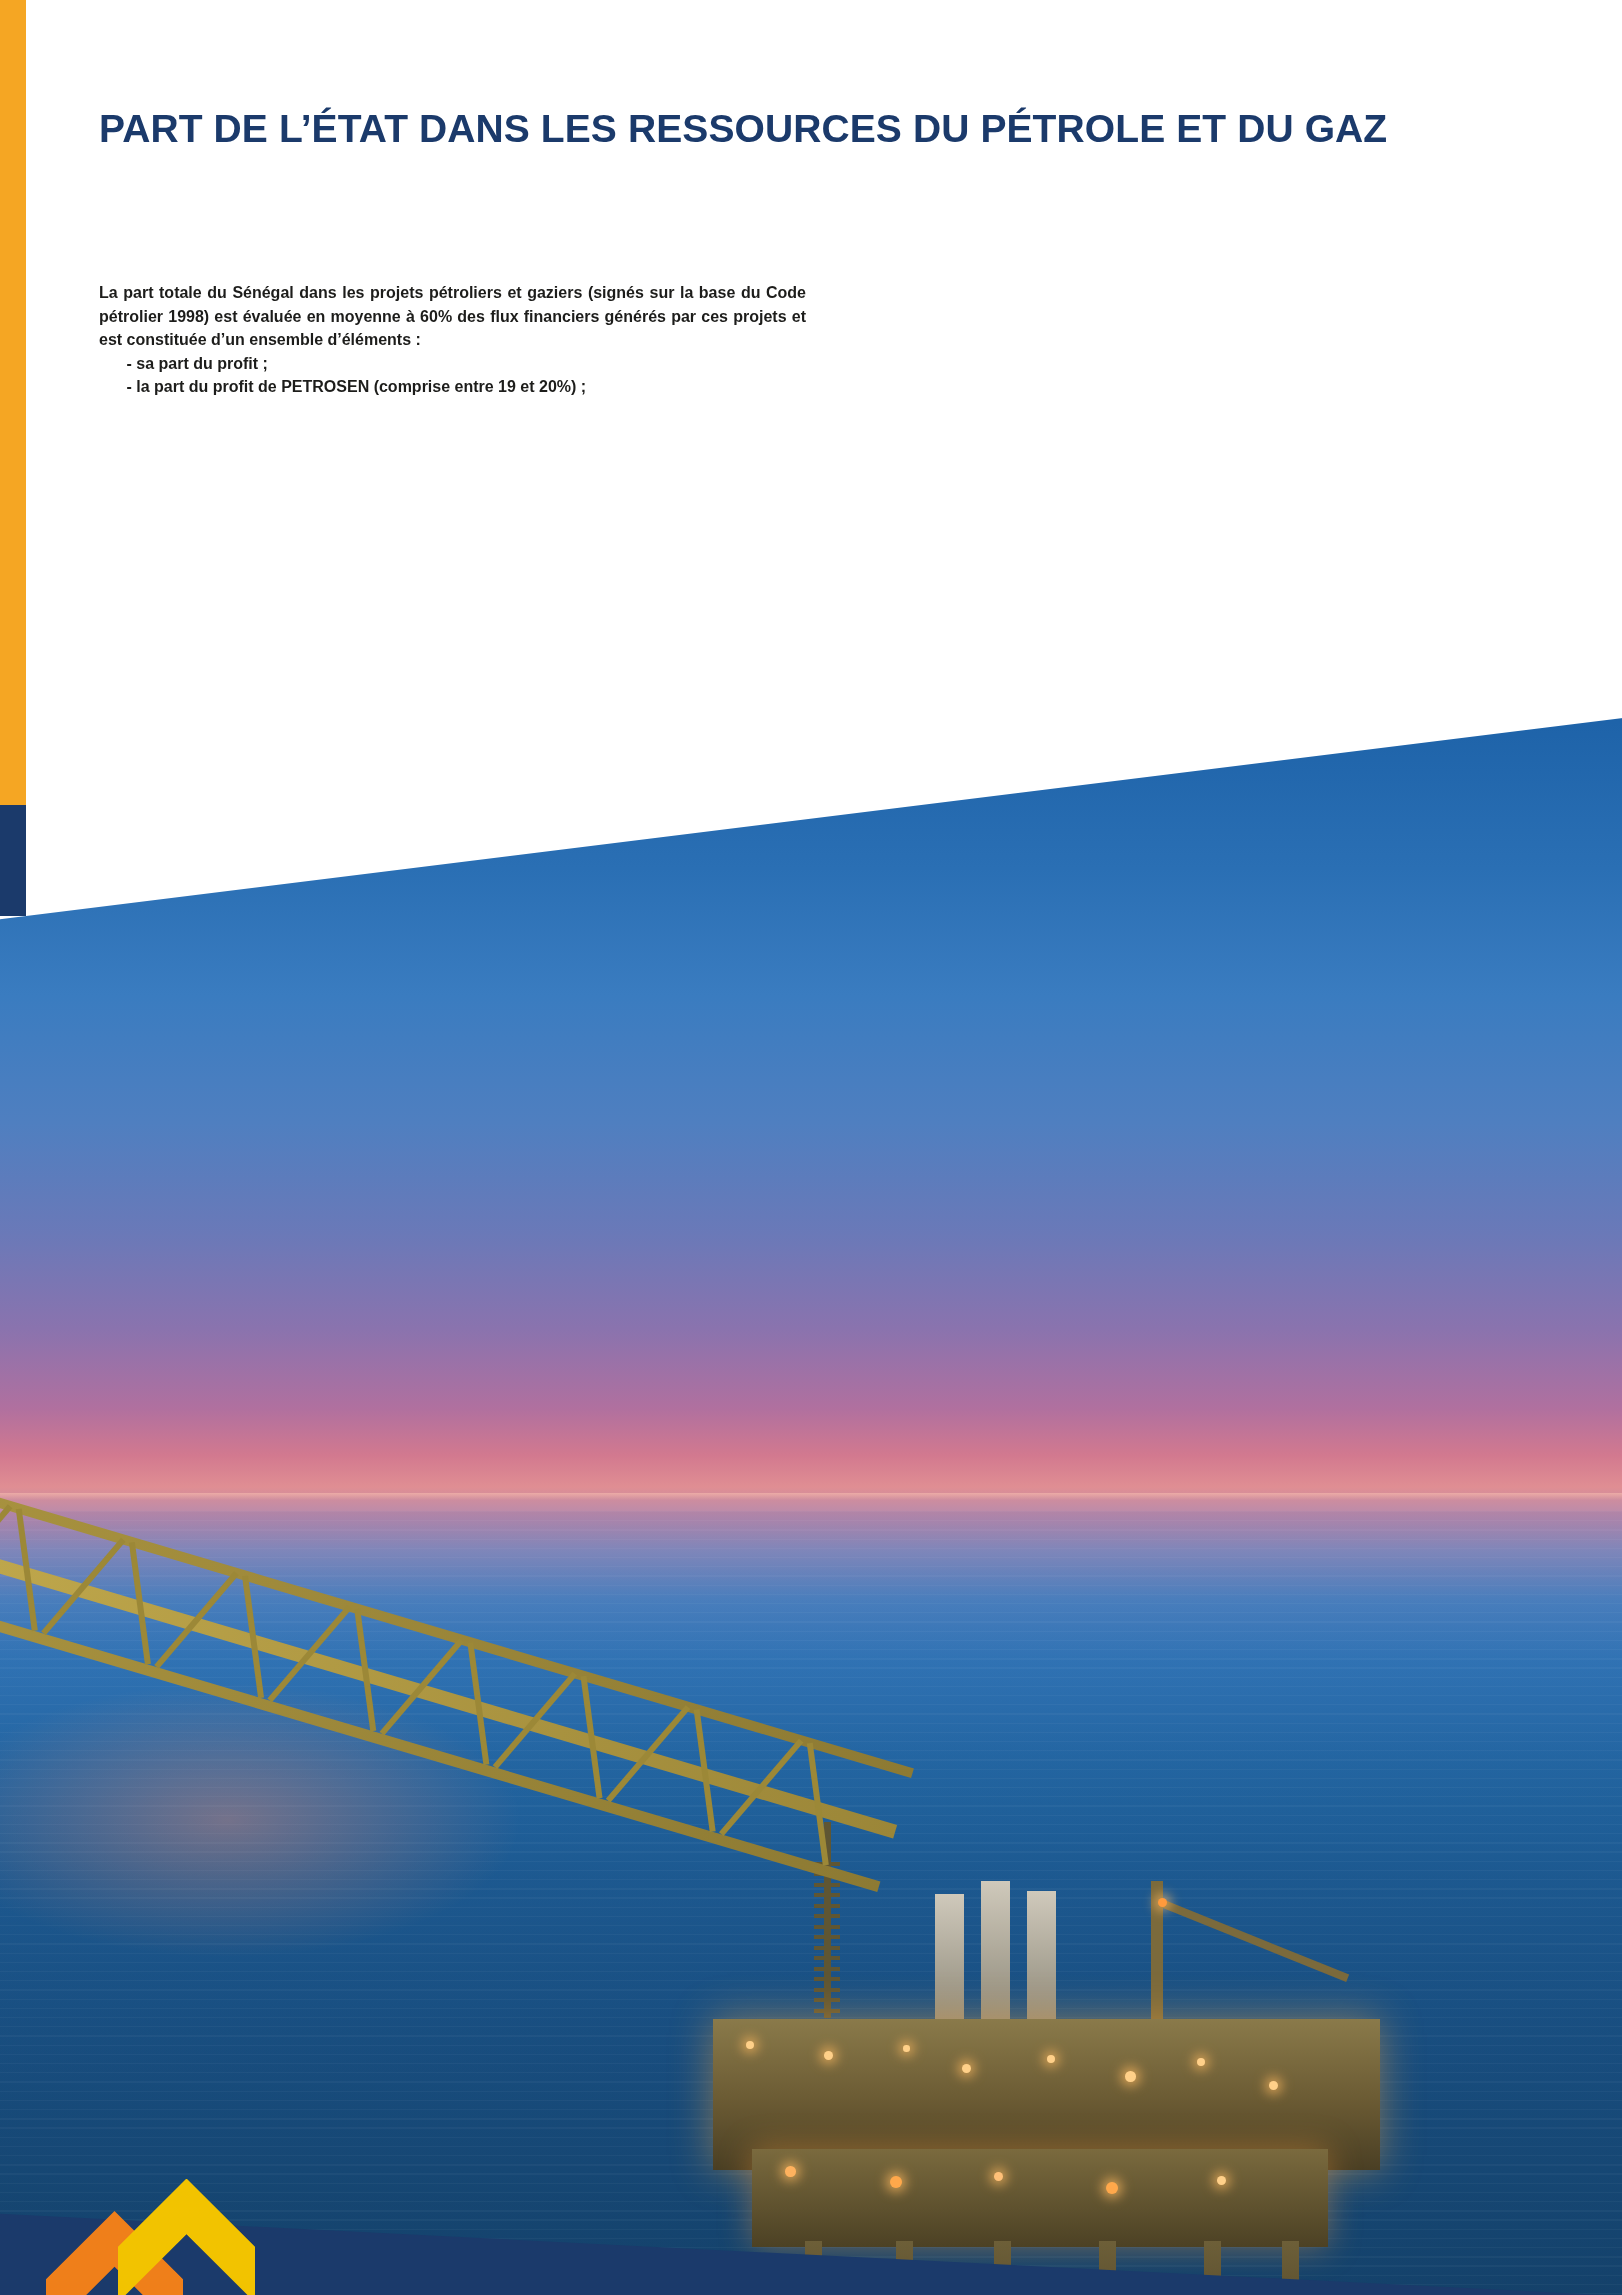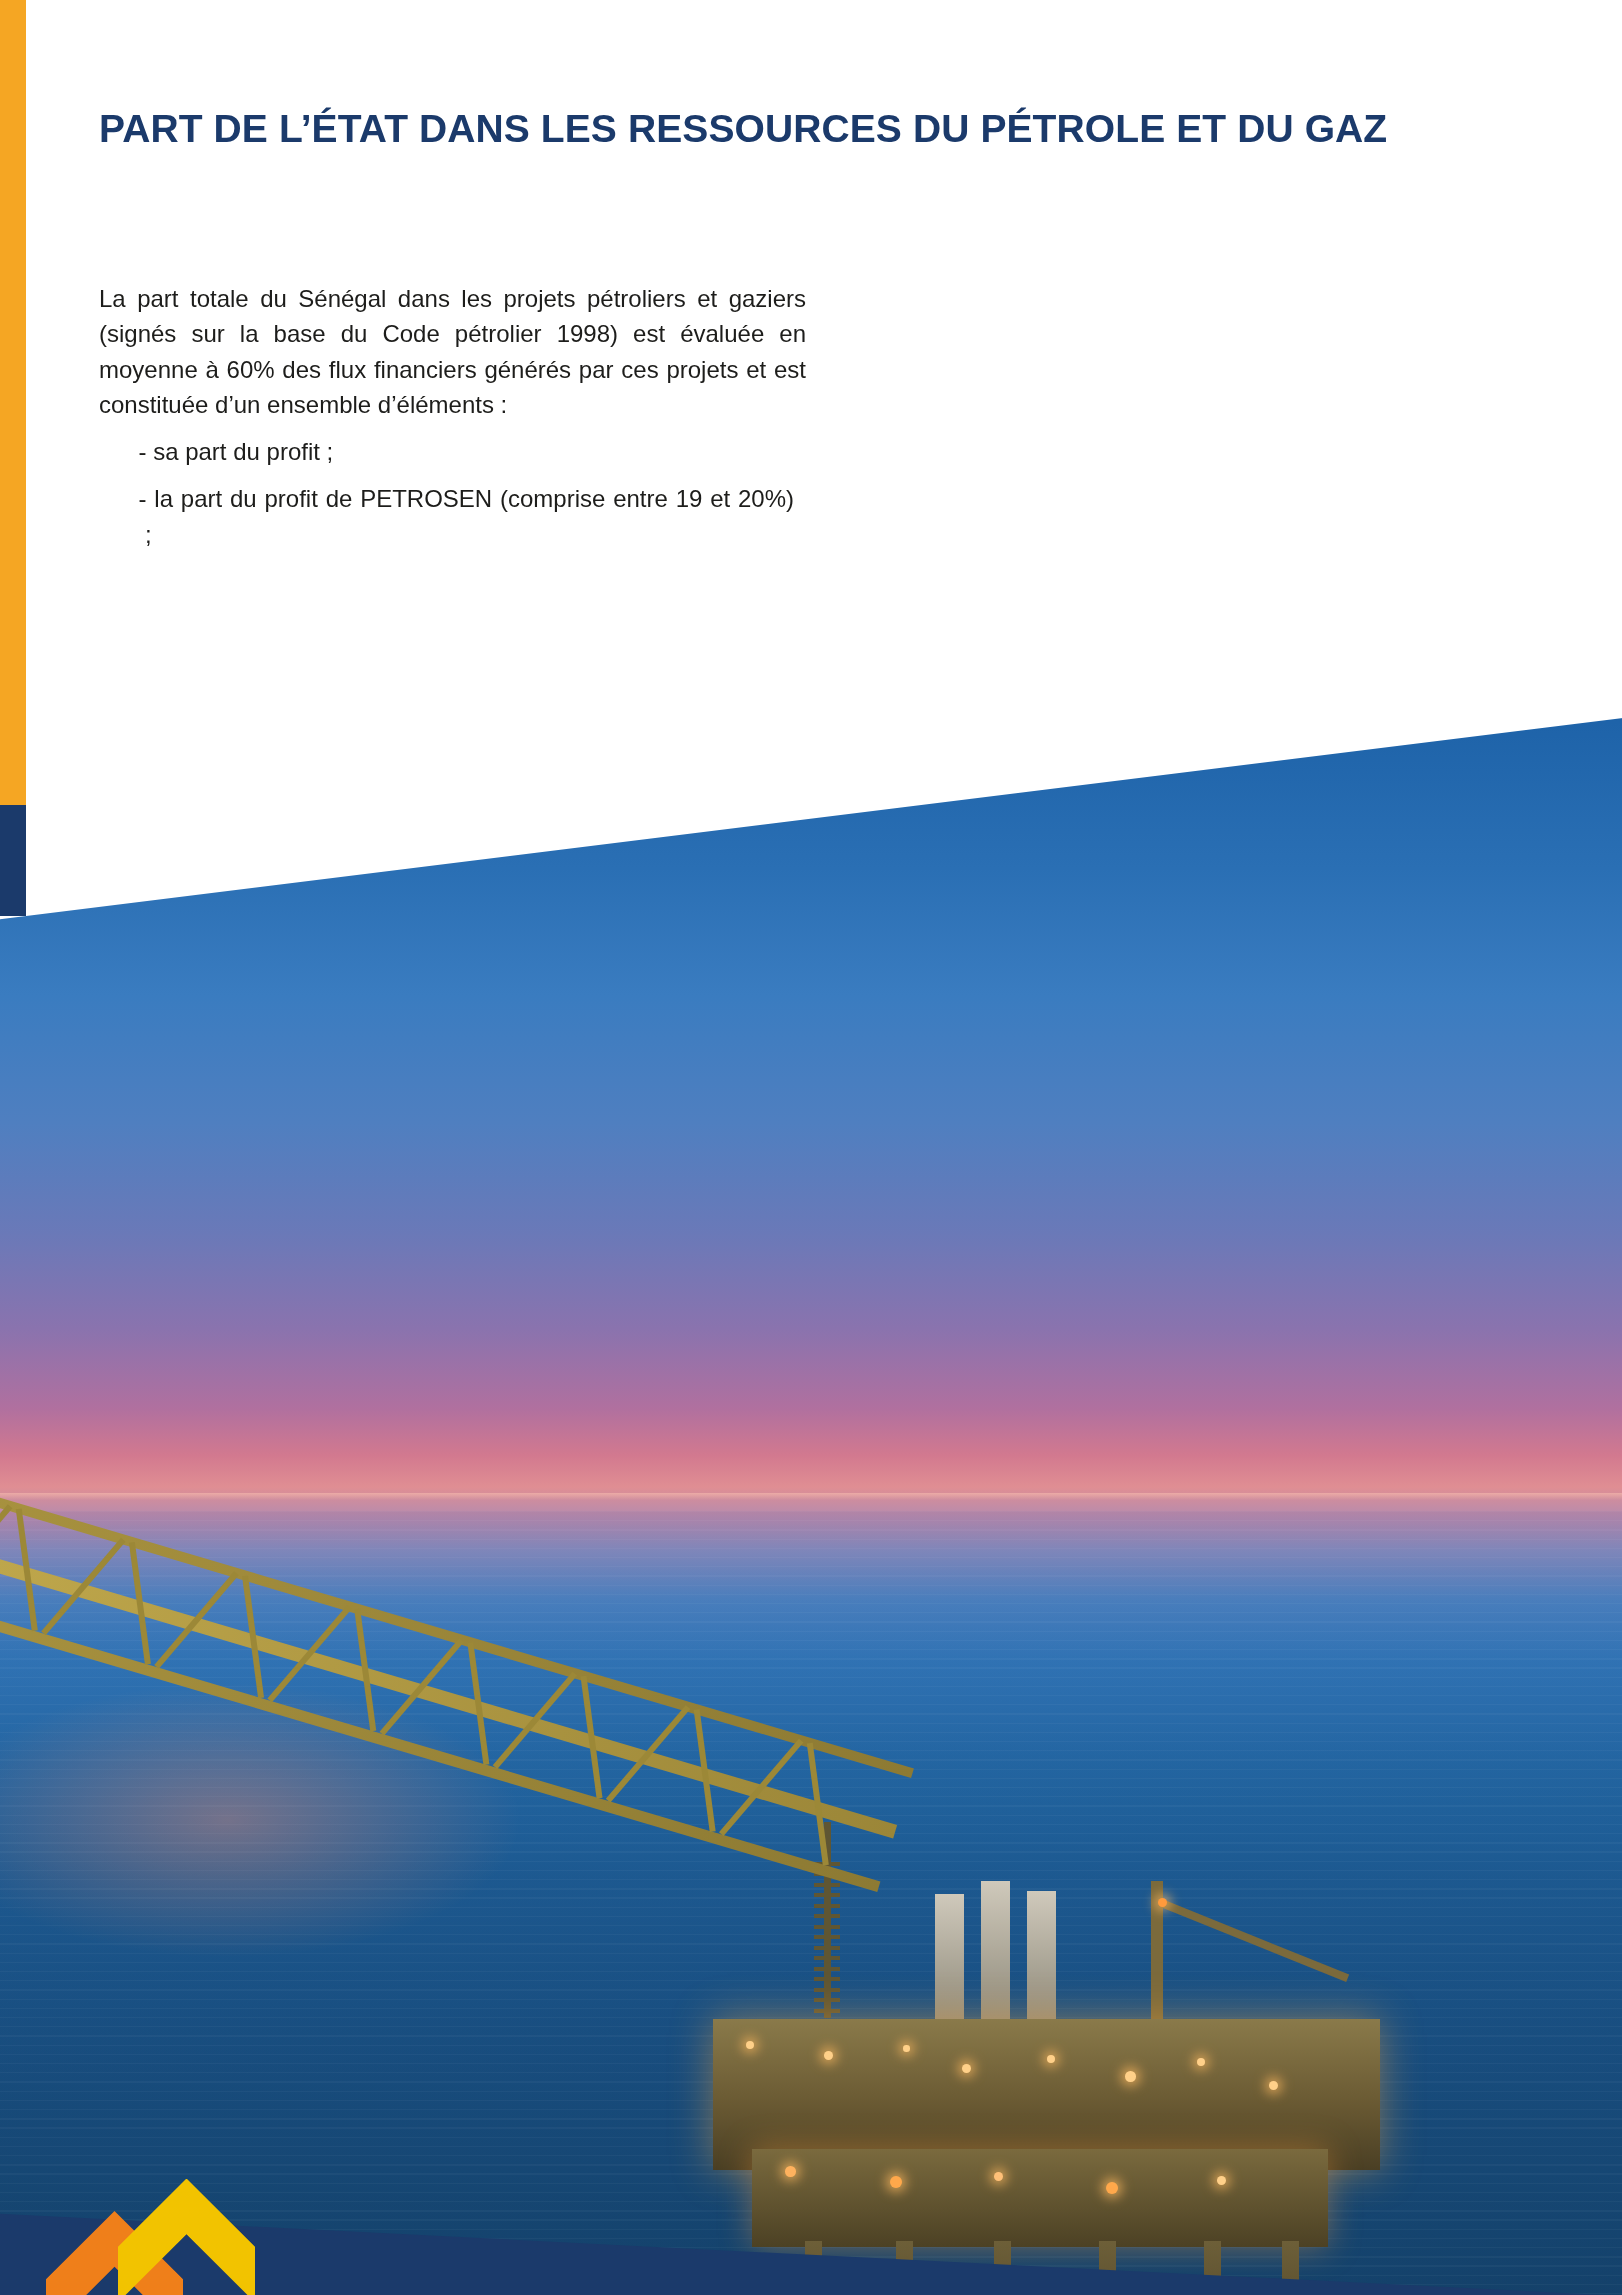--- a/index.html
+++ b/index.html
@@ -54,34 +54,35 @@
     position: absolute;
     left: 99px;
     top: 281px;
     width: 1430px;
     display: flex;
     gap: 68px;
   }
   .col {
     width: 707px;
     color: #1d1d1b;
-    font-size: 24px;
+    font-size: 16px;
     line-height: 1.47;
     text-align: justify;
+    font-weight: bold;
   }
   .col p {
     margin: 0;
   }
   .bullet-list {
     margin: 0;
     padding: 0;
     list-style: none;
   }
   .bullet-list li {
-    margin: 12px;
+    margin: 0;
     padding-left: 34px;
     text-indent: -6.5px;
     text-align: justify;
   }
   .bullet-list li.single {
     text-align: left;
   }
 
   
   .photo-wrap {

